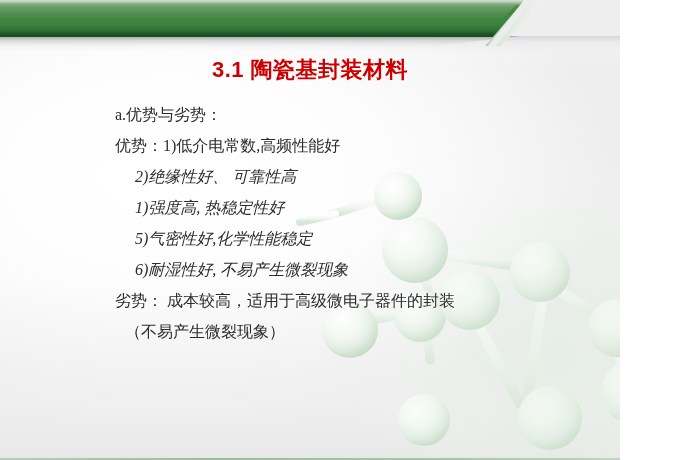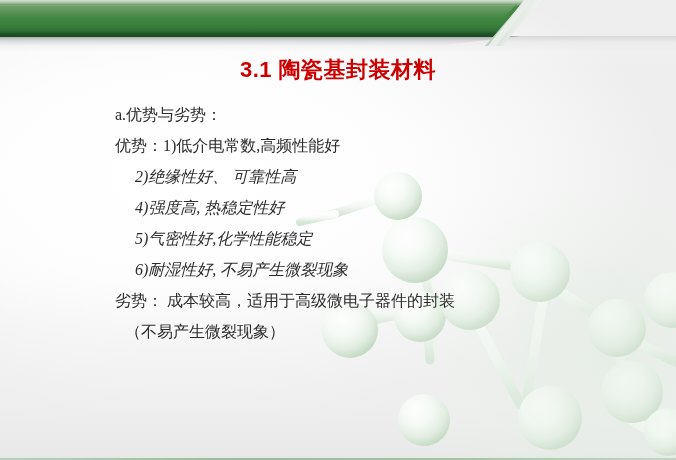--- a/index.html
+++ b/index.html
@@ -2,21 +2,21 @@
 <html><head>
 <meta charset="utf-8">
 <style>
   html, body {
     margin: 0;
     padding: 0;
     background: #ffffff;
   }
   #slide {
     position: relative;
-    width: 676px;
+    width: 620px;
     height: 460px;
     overflow: hidden;
     font-family: "Liberation Serif", "DejaVu Serif", serif;
     background: #ffffff;
   }
 
   
   .bg-base {
     position: absolute;
     inset: 0;
@@ -221,21 +221,21 @@
     <div class="diag-a"></div>
     <div class="diag-b"></div>
   </div>
 
   <div class="title">3.1 陶瓷基封装材料</div>
 
   <div class="body-text">
     <div class="line lvl1">a.优势与劣势：</div>
     <div class="line lvl1">优势：1)低介电常数,高频性能好</div>
     <div class="line lvl2">2)绝缘性好、 可靠性高</div>
-    <div class="line lvl2">4)强度高, 热稳定性好</div>
+    <div class="line lvl2">1)强度高, 热稳定性好</div>
     <div class="line lvl2">5)气密性好,化学性能稳定</div>
     <div class="line lvl2">6)耐湿性好, 不易产生微裂现象</div>
     <div class="line lvl1">劣势： 成本较高，适用于高级微电子器件的封装</div>
     <div class="line lvl3">（不易产生微裂现象）</div>
   </div>
 
   <div class="bottom-rule-soft"></div>
   <div class="bottom-rule"></div>
 </div>
 

